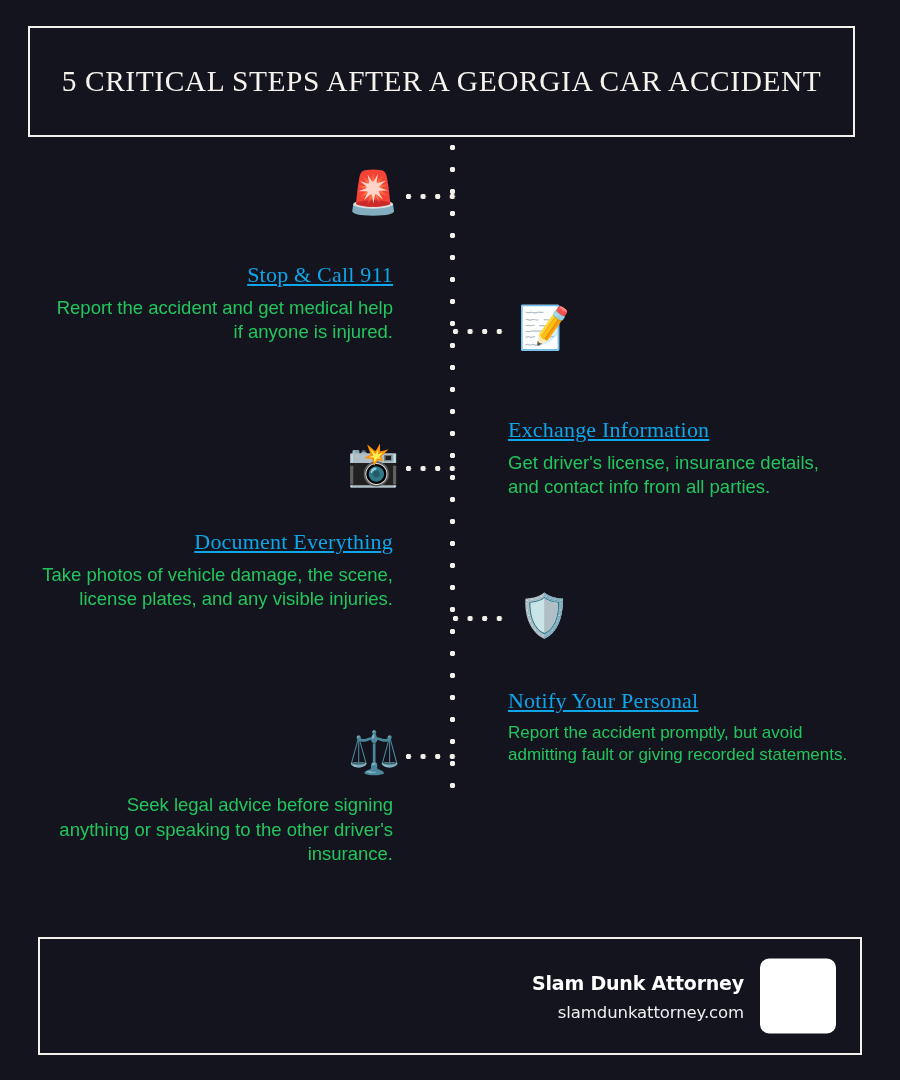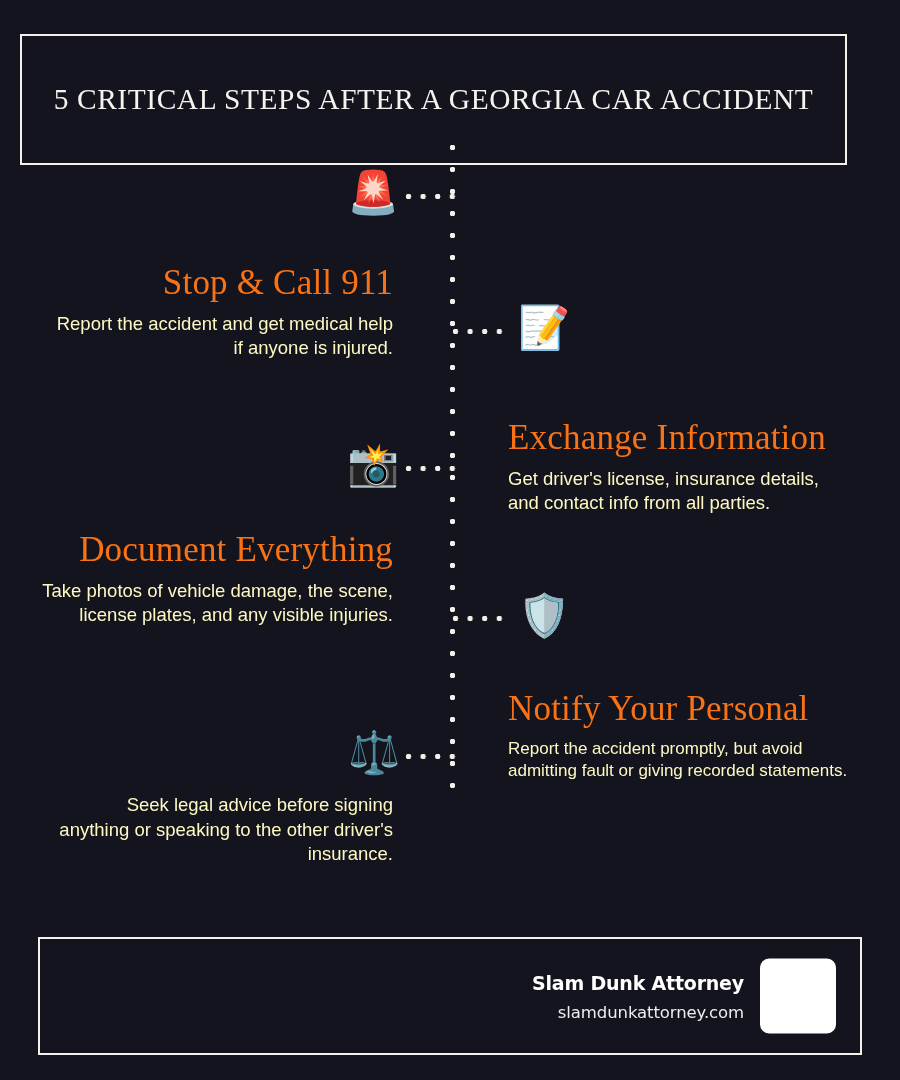--- a/index.html
+++ b/index.html
@@ -19,30 +19,29 @@
 
   .page {
     position: absolute;
     inset: 0;
     background: #13141d;
   }
 
   
   .header-box {
     position: absolute;
-    left: 20px;
+    left: 28px;
     top: 26px;
     width: 827px;
-    height: 131px;
+    height: 111px;
     border: 2px solid #f4f1ec;
     box-sizing: border-box;
     display: flex;
     align-items: center;
     justify-content: center;
-    margin-top: 8px;
   }
   .header-title {
     font-family: "Liberation Serif", "DejaVu Serif", serif;
     font-size: 30px;
     letter-spacing: 0.6px;
     color: #f6f3ee;
     text-align: center;
     line-height: 1.15;
     white-space: nowrap;
     transform: scaleX(0.98);
@@ -76,33 +75,34 @@
     font-size: 42px;
     line-height: 1;
     font-family: "DejaVu Sans", sans-serif;
     user-select: none;
   }
 
   .step-text { position: absolute; }
 
   .step-heading {
     font-family: "Liberation Serif", "DejaVu Serif", serif;
-    font-size: 35px;
-    color: #f97316;
+    font-size: 22px;
+    color: #0ea5e9;
     line-height: 1.22;
     margin: 0 0 7px 0;
     font-weight: normal;
     letter-spacing: 0.2px;
+    text-decoration: underline;
   }
 
   .step-body {
     font-family: "Liberation Sans", sans-serif;
     font-size: 18.5px;
     line-height: 1.33;
-    color: #fef9c3;
+    color: #22c55e;
     margin: 0;
     font-weight: 300;
   }
   .step-body.small { font-size: 17px; }
 
   .align-right { text-align: right; }
   .align-left  { text-align: left; }
 
   
   .footer-box {

